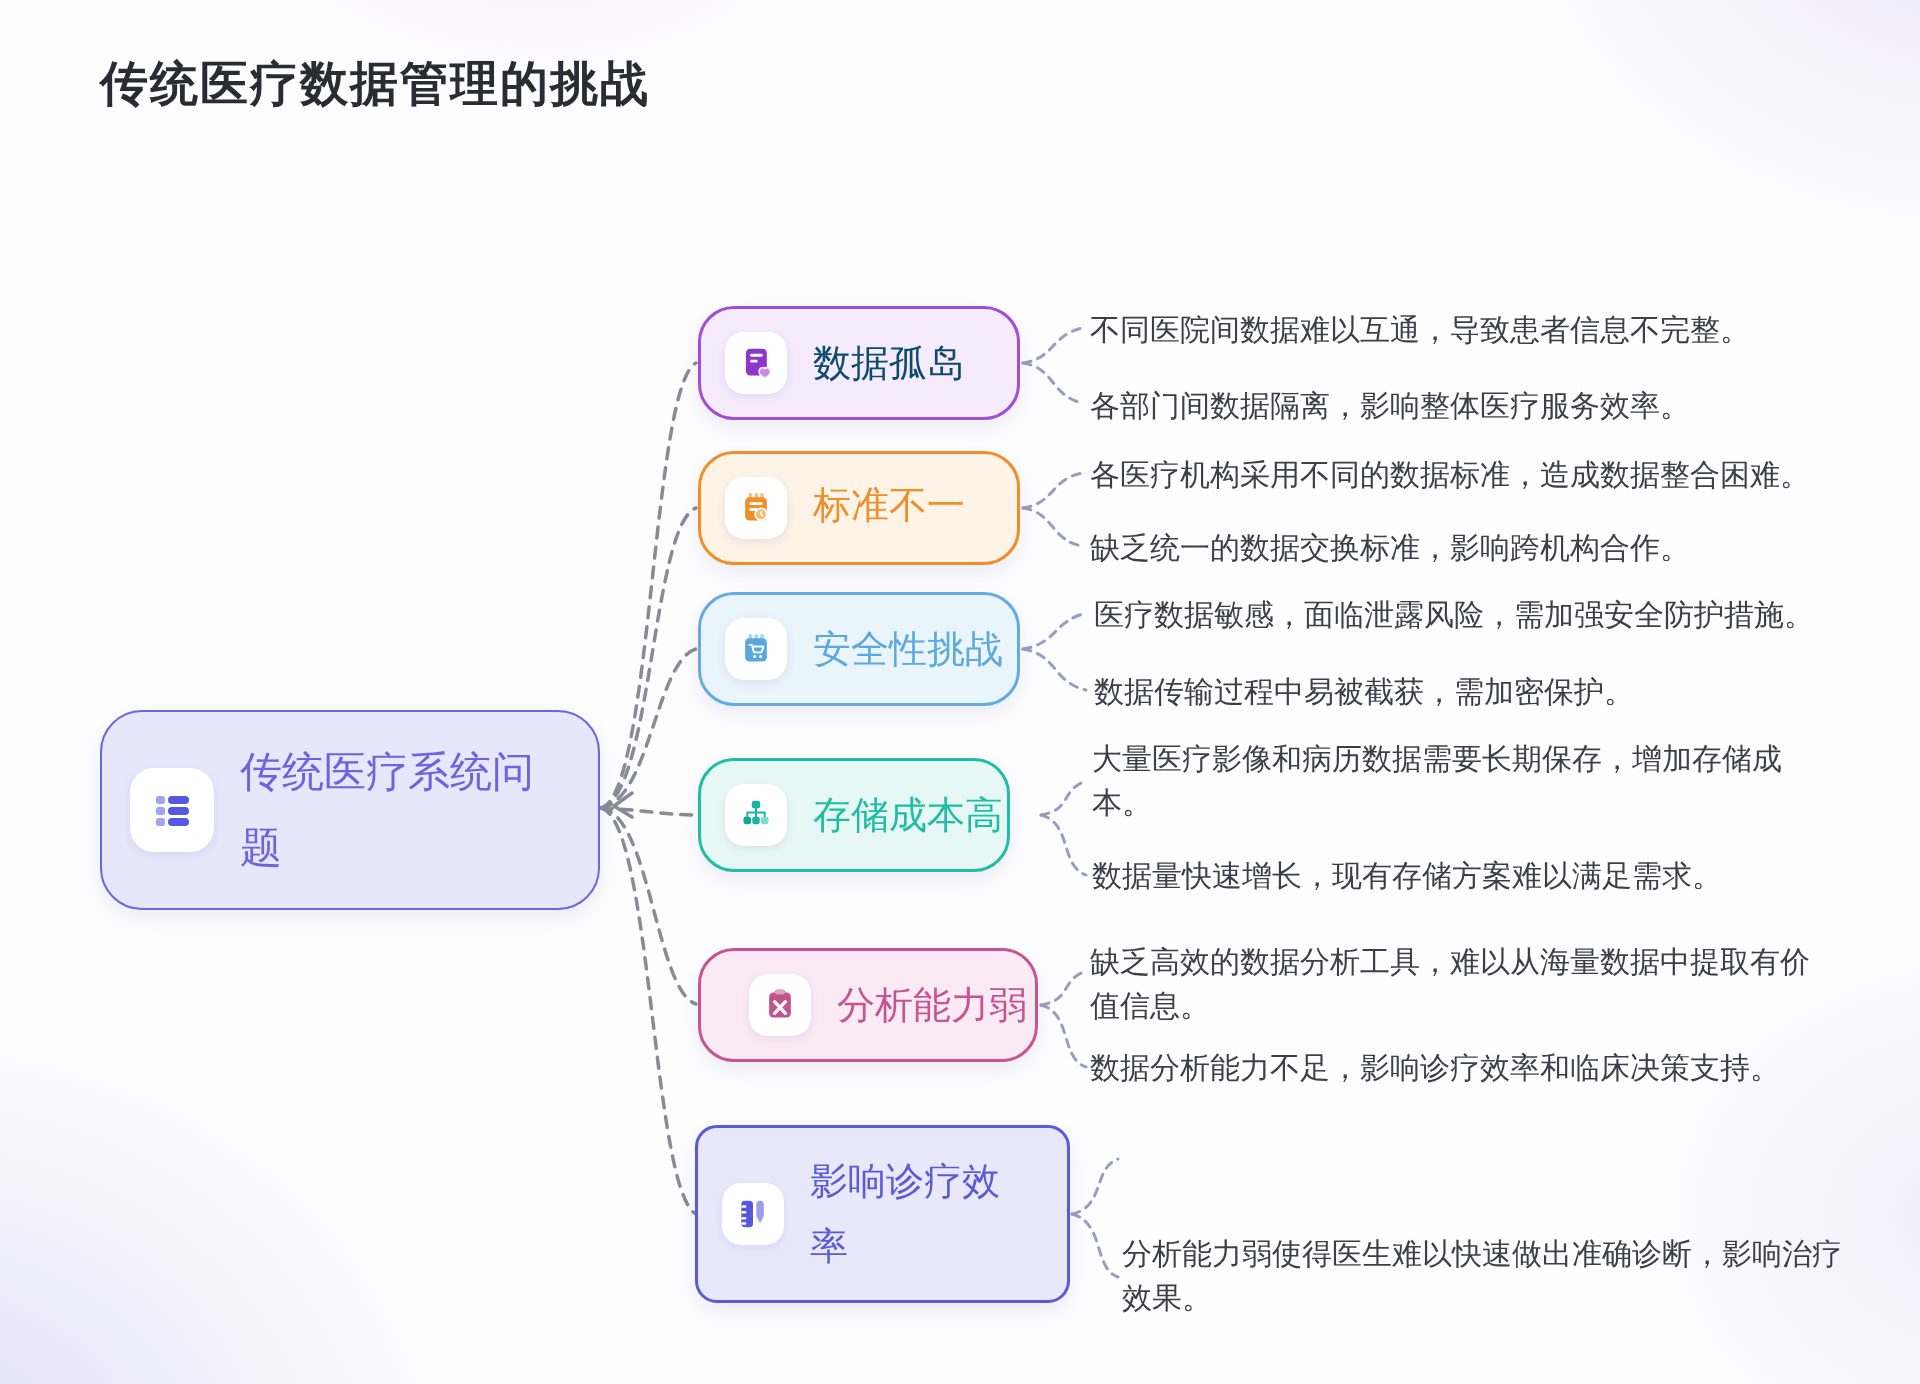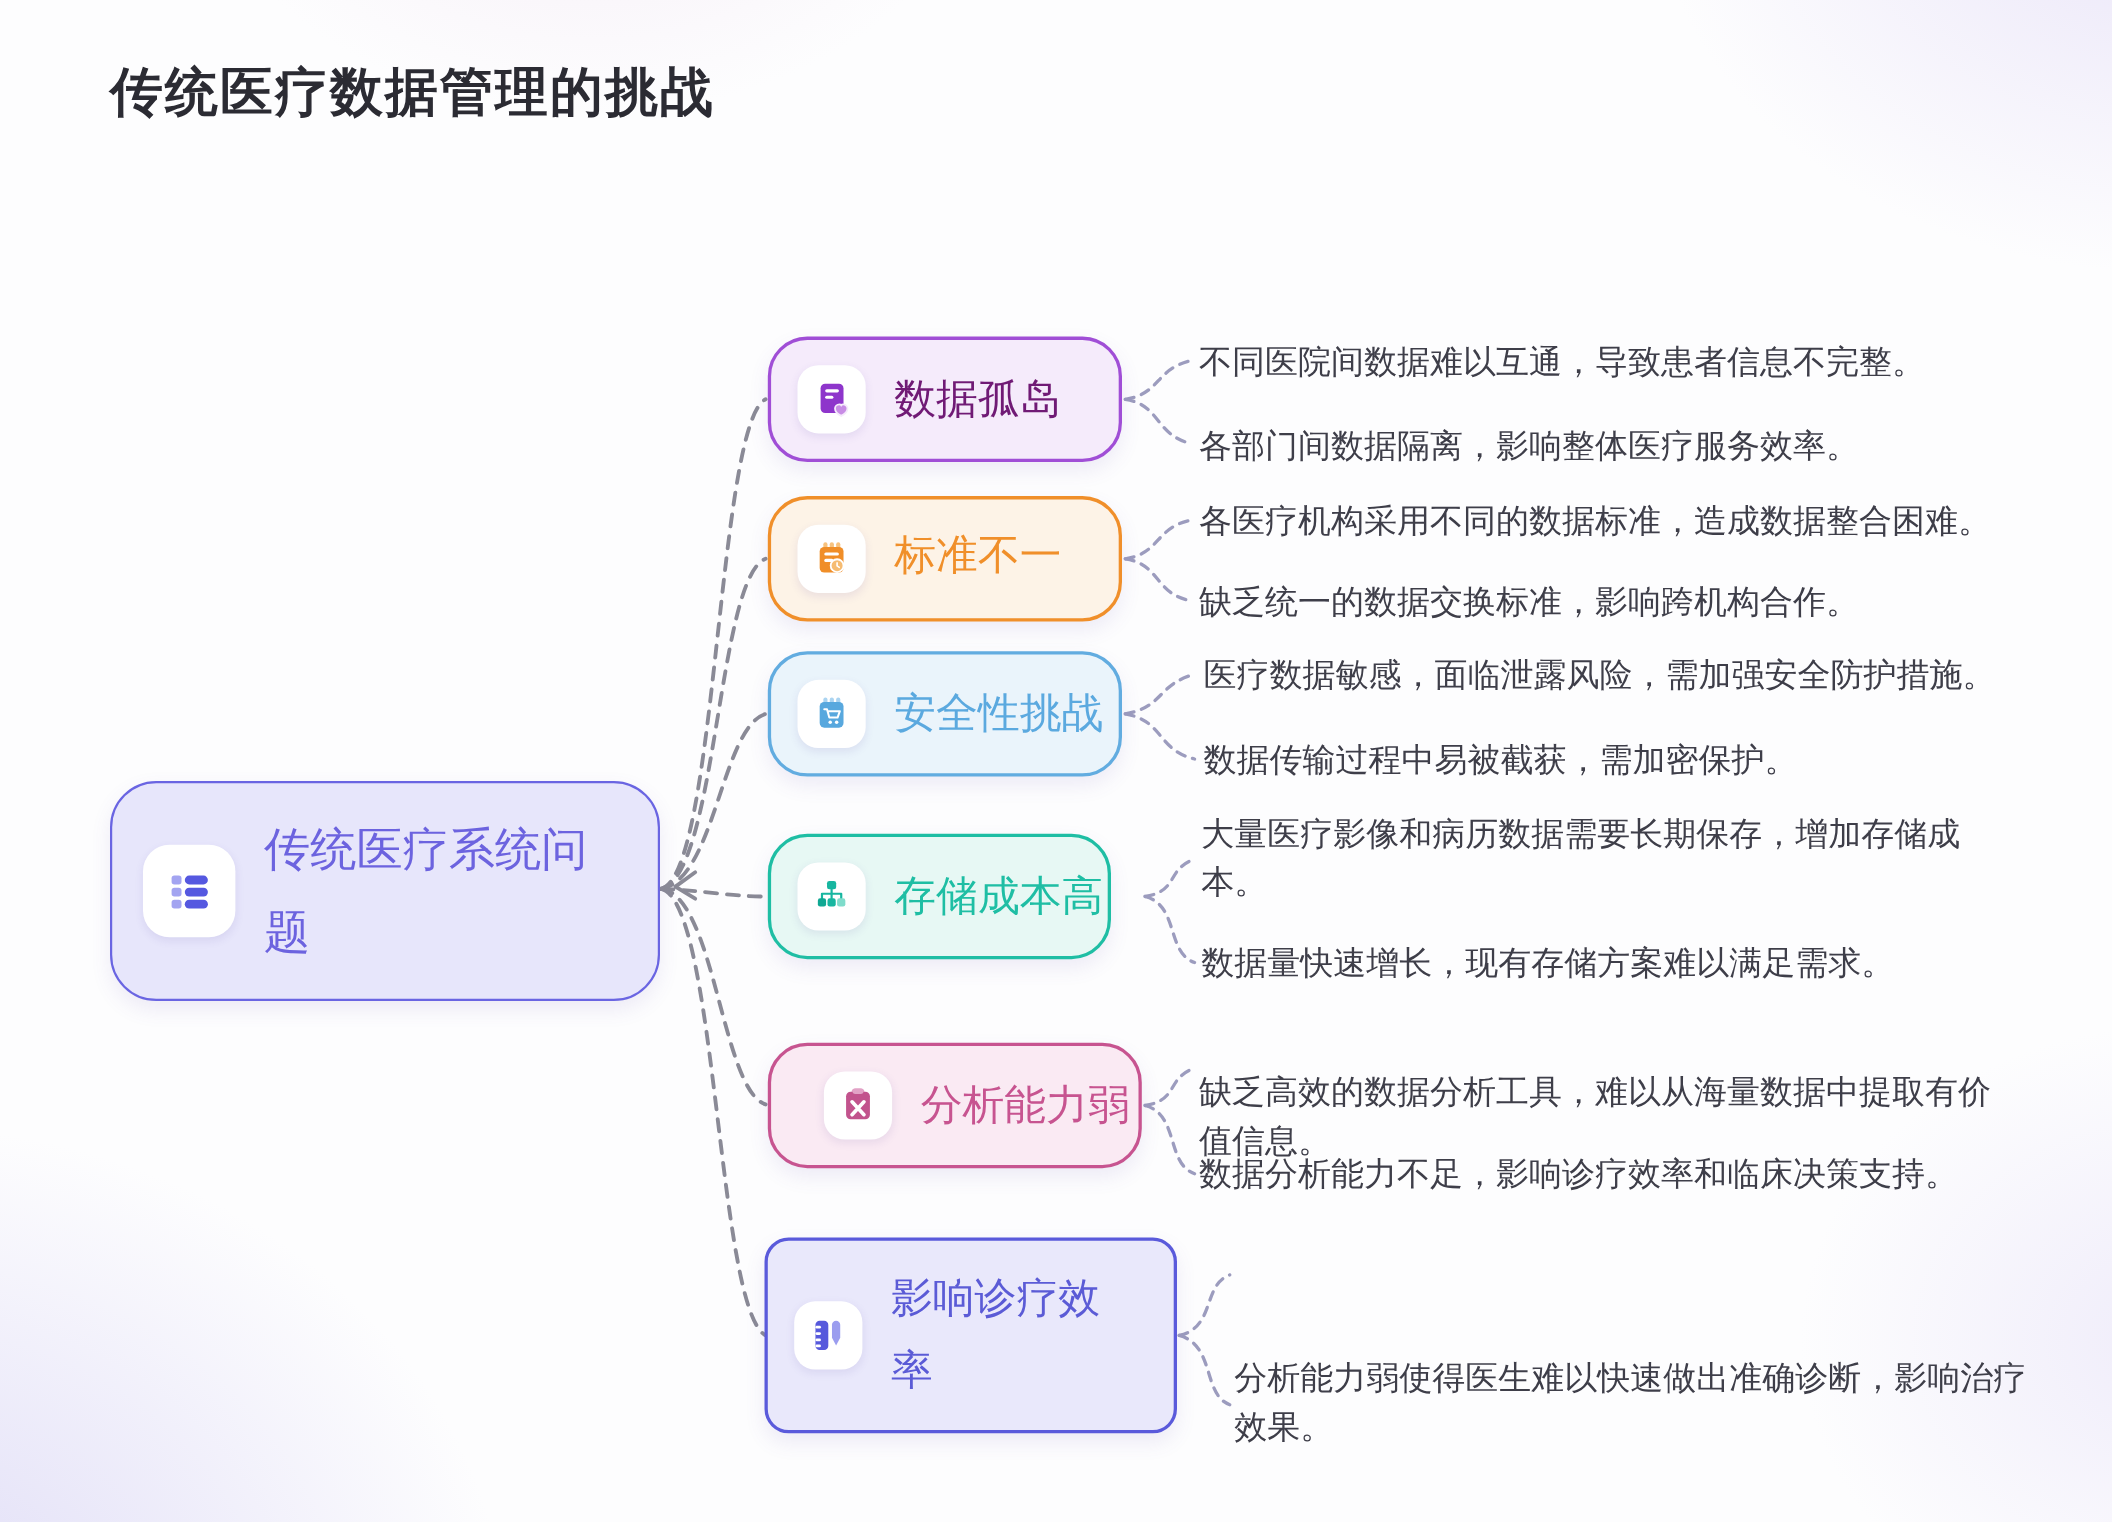--- a/index.html
+++ b/index.html
@@ -23,21 +23,21 @@
 
   .root{left:100px;top:710px;width:500px;height:200px;border-width:2.5px;border-radius:42px;
     border-color:#6A65E2;background:#E7E6FB;padding-left:28px;}
   .root .icon-box{width:84px;height:84px;border-radius:24px;margin-right:26px;}
   .root .node-label{font-size:42px;line-height:1.8;color:#6C63DF;width:300px;}
 
   .branch{border-width:3px;border-radius:36px;padding-left:24px;}
   .branch .icon-box{width:62px;height:62px;border-radius:19px;margin-right:26px;}
   .branch .node-label{font-size:38px;line-height:1.7;}
 
-  .b-purple{border-color:#A04ED6;background:#F5EBFB;} .b-purple .node-label{color:#701a75;}
+  .b-purple{border-color:#A04ED6;background:#F5EBFB;} .b-purple .node-label{color:#0c4a6e;}
   .b-orange{border-color:#F08F2A;background:#FDF3E7;font-family:Liberation Mono, monospace;} .b-orange .node-label{color:#F08F2A;}
   .b-blue  {border-color:#62ACE0;background:#EAF4FB;} .b-blue .node-label{color:#5BA9DF;}
   .b-teal  {border-color:#1FBEA4;background:#E7F8F4;} .b-teal .node-label{color:#1FBEA4;}
   .b-pink  {border-color:#C75490;background:#FAEAF3;padding-left:48px;} .b-pink .node-label{color:#C75490;}
   .b-indigo{border-color:#5A5ADB;background:#E9E8FB;border-radius:22px;} .b-indigo .node-label{color:#5B5BD6;}
 
   .leaf{position:absolute;font-size:30px;line-height:44px;color:#3E3E49;}
   .one-line{white-space:nowrap;}
 </style>
 </head>
@@ -174,18 +174,18 @@
 
   <div class="leaf one-line" style="left:1090px;top:453px">各医疗机构采用不同的数据标准，造成数据整合困难。</div>
   <div class="leaf one-line" style="left:1090px;top:526px">缺乏统一的数据交换标准，影响跨机构合作。</div>
 
   <div class="leaf one-line" style="left:1094px;top:593px">医疗数据敏感，面临泄露风险，需加强安全防护措施。</div>
   <div class="leaf one-line" style="left:1094px;top:670px">数据传输过程中易被截获，需加密保护。</div>
 
   <div class="leaf" style="left:1092px;top:737px;max-width:700px">大量医疗影像和病历数据需要长期保存，增加存储成本。</div>
   <div class="leaf one-line" style="left:1092px;top:854px">数据量快速增长，现有存储方案难以满足需求。</div>
 
-  <div class="leaf" style="left:1090px;top:972px;max-width:730px">缺乏高效的数据分析工具，难以从海量数据中提取有价值信息。</div>
+  <div class="leaf" style="left:1090px;top:940px;max-width:730px">缺乏高效的数据分析工具，难以从海量数据中提取有价值信息。</div>
   <div class="leaf one-line" style="left:1090px;top:1046px">数据分析能力不足，影响诊疗效率和临床决策支持。</div>
 
   <div class="leaf" style="left:1122px;top:1232px;max-width:730px">分析能力弱使得医生难以快速做出准确诊断，影响治疗效果。</div>
 
 </div>
 
 </body></html>

